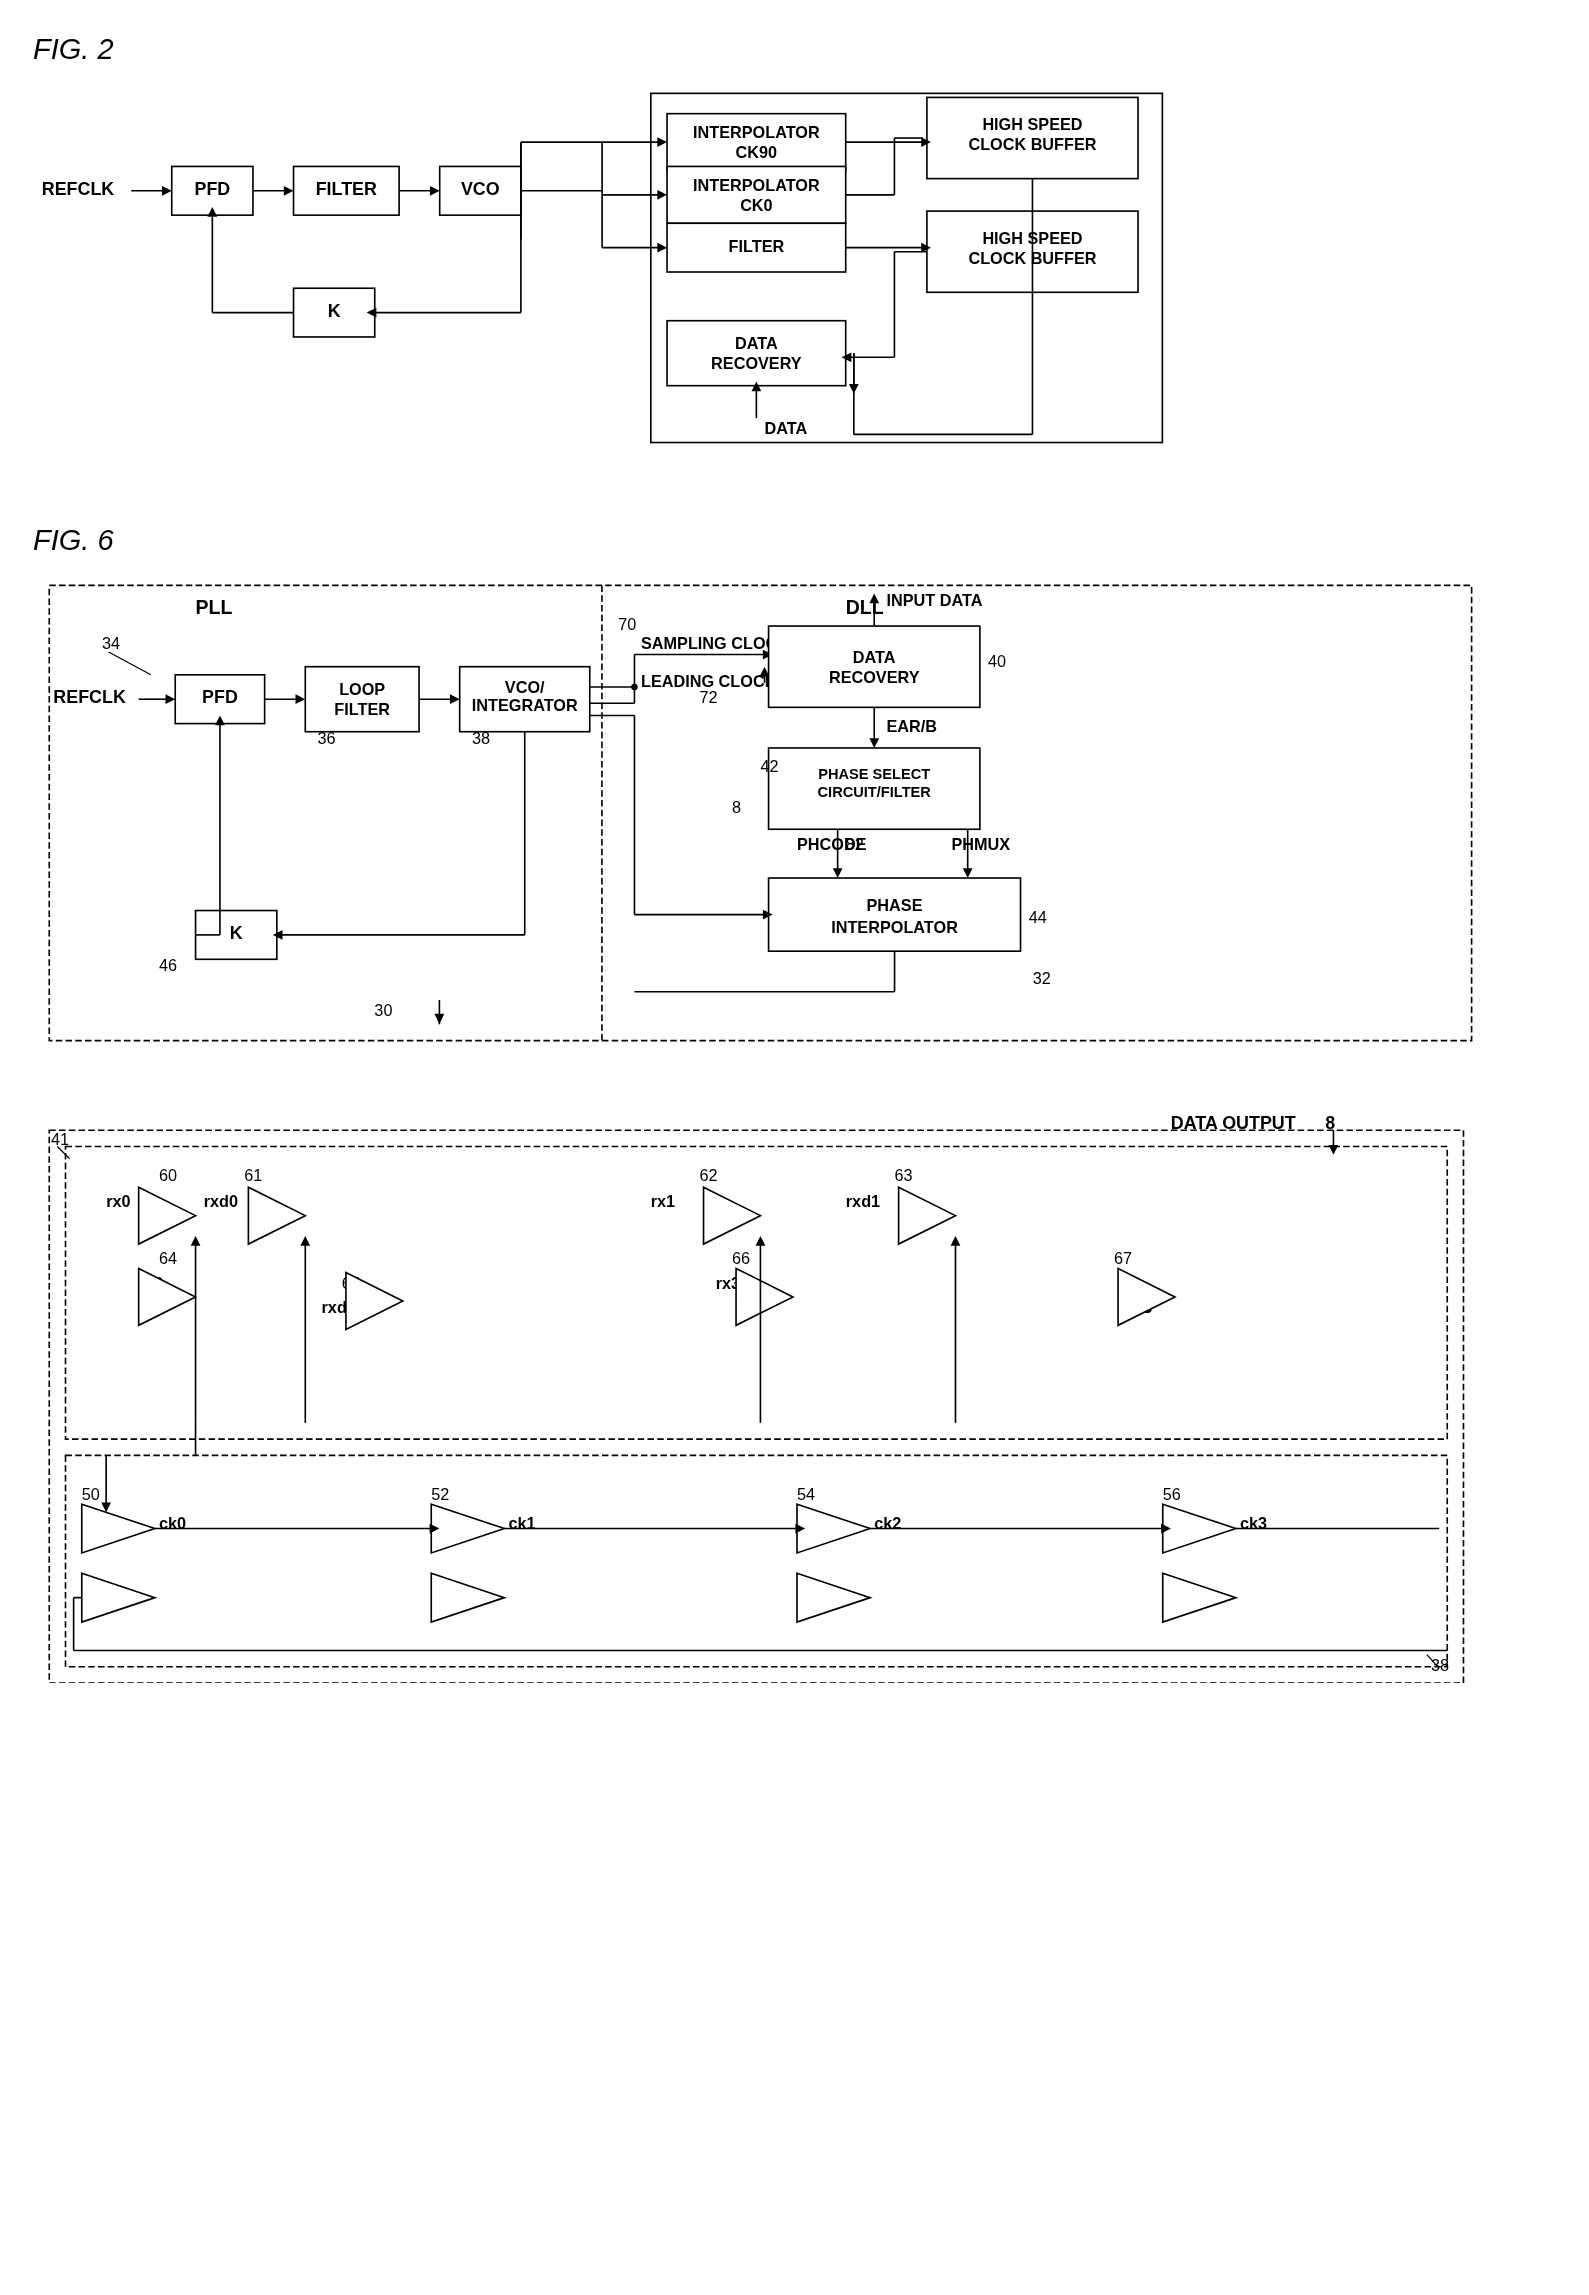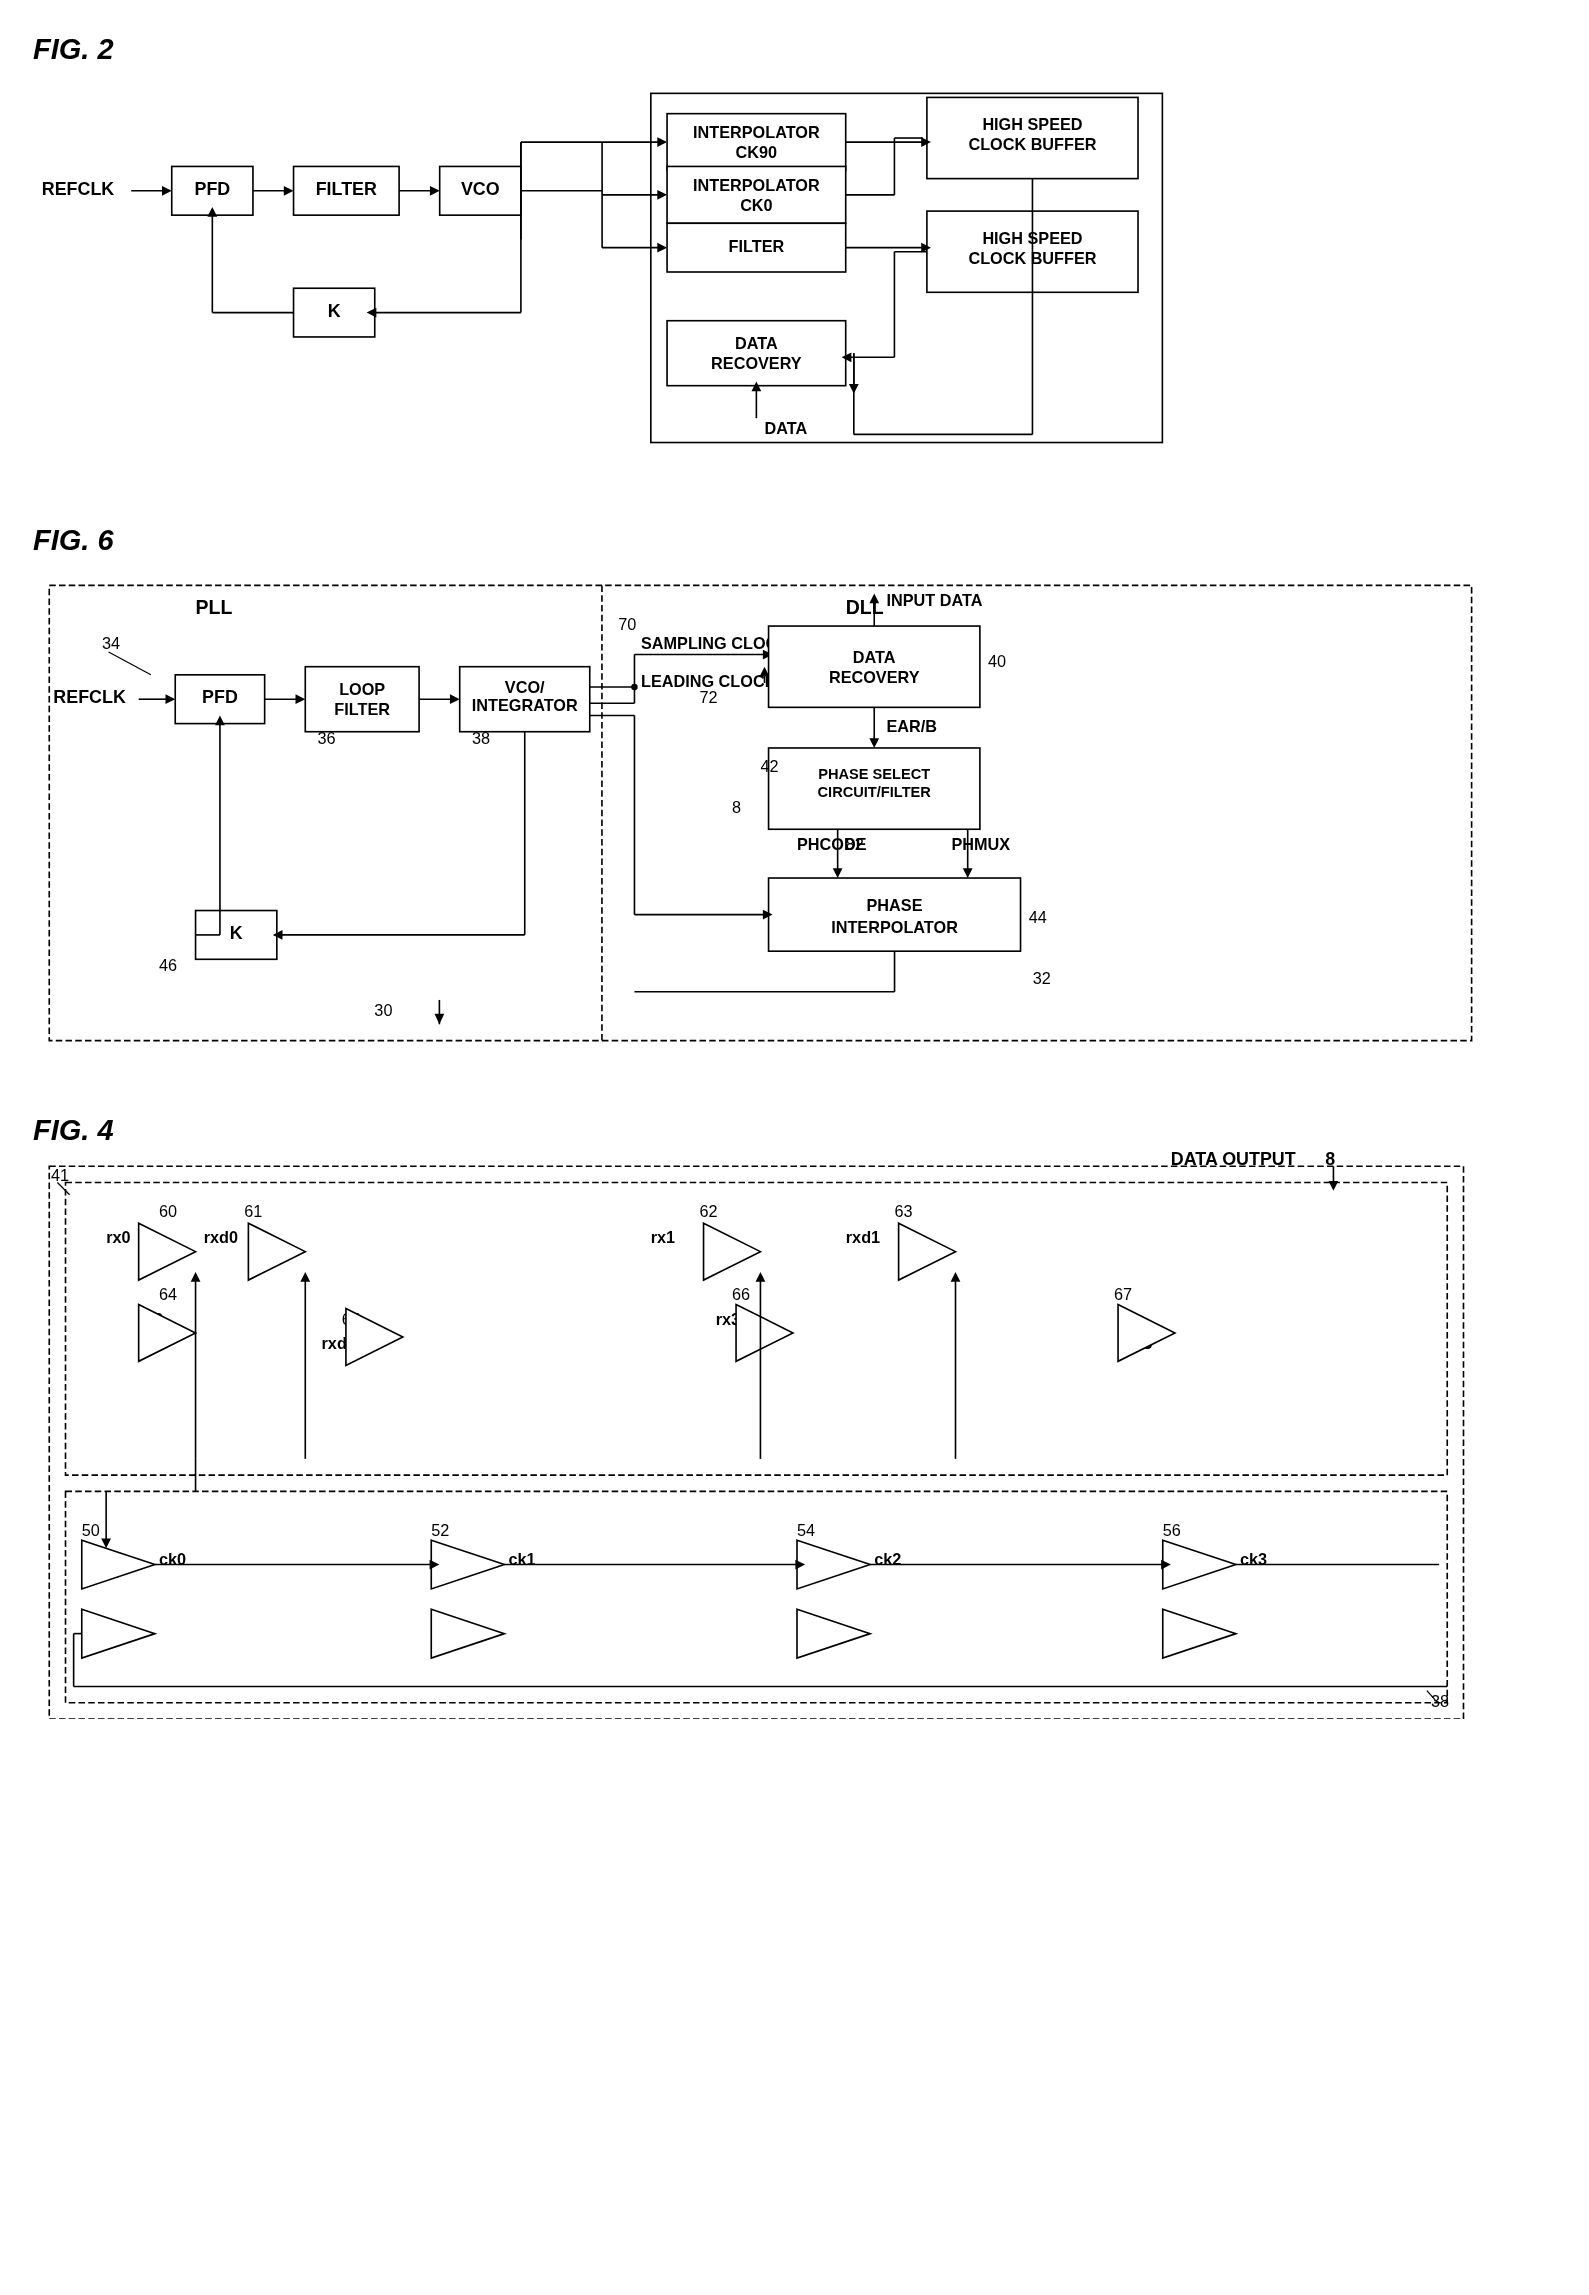--- a/index.html
+++ b/index.html
@@ -17,21 +17,21 @@
     }
 
     
     .fig2-section {
       margin-bottom: 49px;
     }
 
     .fig-title {
       font-style: italic;
       font-size: 29px;
-      font-weight: bold;
+      font-weight: normal;
       margin-bottom: 3.3px;
     }
     .fig-subtitle {
       font-style: italic;
       font-size: 24.4px;
       margin-bottom: 16.3px;
     }
 
     
     .fig3-section {
@@ -275,21 +275,20 @@
 
       <text x="1230" y="520" font-size="20">32</text>
 
       <line x1="500" y1="540" x2="500" y2="570" stroke="#000" stroke-width="2"></line>
       <polygon points="494,557 500,570 506,557" fill="#000"></polygon>
       <text x="420" y="560" font-size="20">30</text>
     </svg>
   </div>
 
   <div class="fig4-section">
-    <div class="fig-title">FIG. 4</div>
 
     <svg class="fig4-svg" width="1463" height="569" viewBox="0 0 1800 700">
 
       <rect x="20" y="20" width="1740" height="680" fill="none" stroke="#000" stroke-width="2" stroke-dasharray="8,4"></rect>
 
       <rect x="40" y="40" width="1700" height="360" fill="none" stroke="#000" stroke-width="2" stroke-dasharray="8,4"></rect>
 
       <rect x="40" y="420" width="1700" height="260" fill="none" stroke="#000" stroke-width="2" stroke-dasharray="8,4"></rect>
 
       <text x="22" y="38" font-size="20">41</text>

